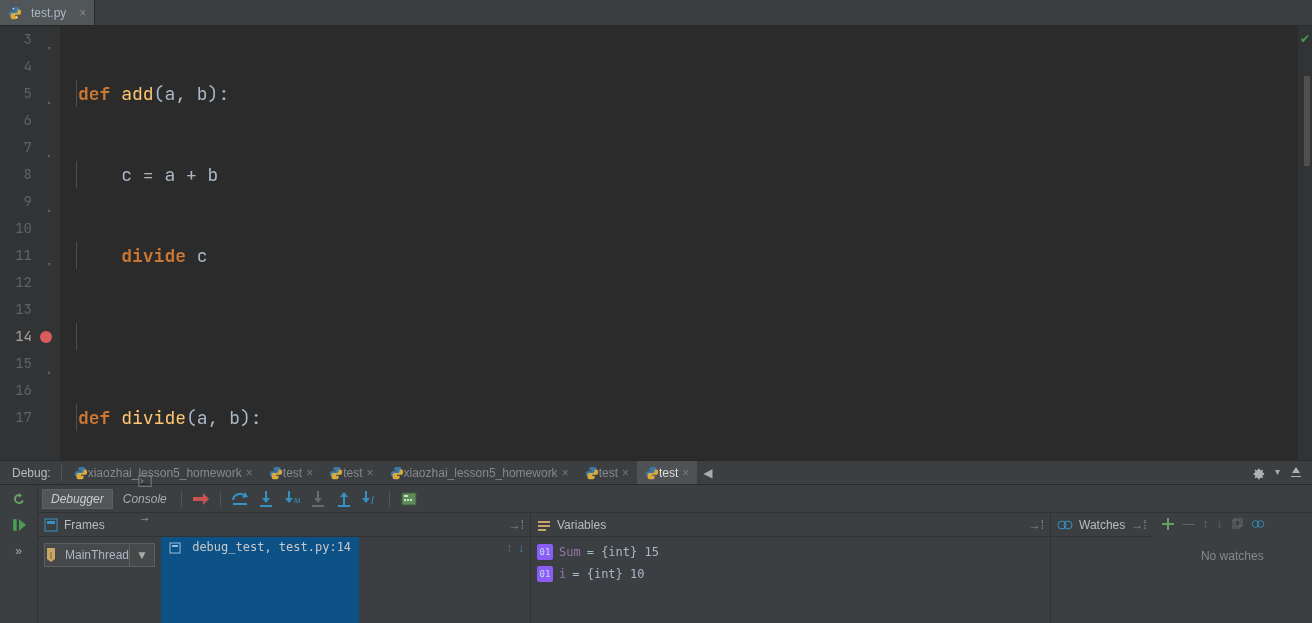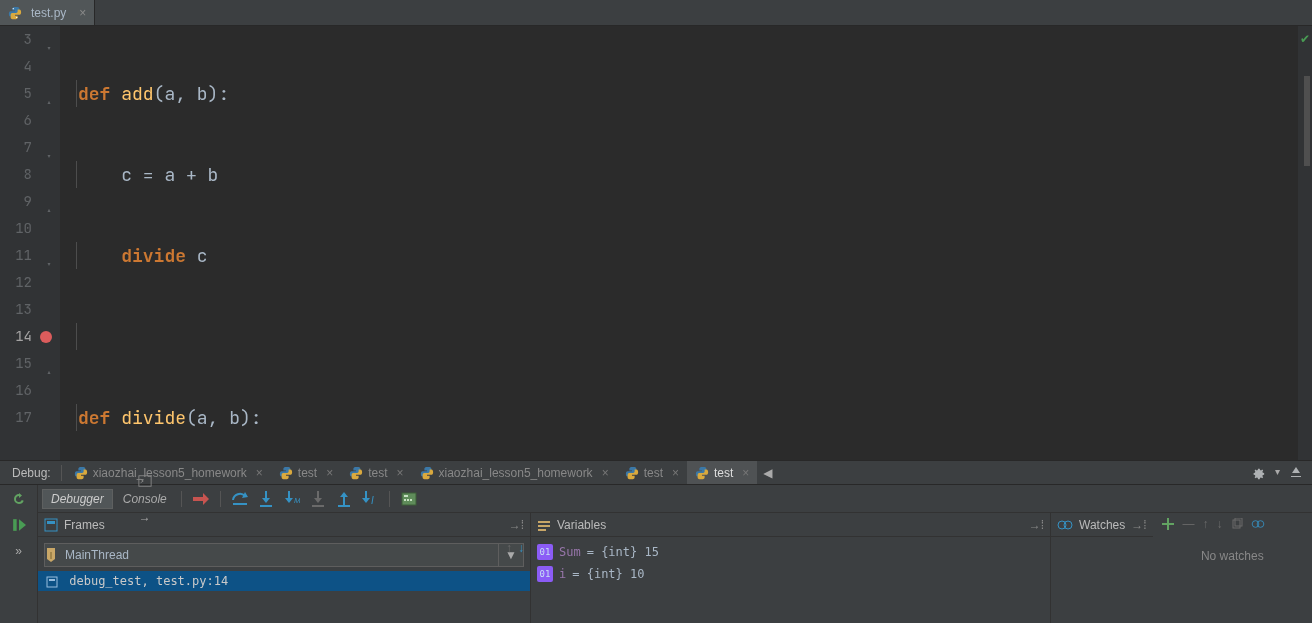--- a/index.html
+++ b/index.html
@@ -24,21 +24,21 @@
 .k-fn { color: #ffc66d; }
 .k-param { color: #a9b7c6; }
 .right-gutter { width: 14px; background: #313335; position: relative; }
 .check-icon { position: absolute; top: 6px; left: 2px; color: #499c54; font-size: 12px; }
 .scrollbar-indicator { position: absolute; right: 2px; width: 6px; background: #4f4f4f; }
 
 .debug-panel { background: #3c3f41; height: 163px; display: flex; flex-direction: column; border-top: 1px solid #282828; }
 .debug-tabbar { height: 24px; display: flex; align-items: center; border-bottom: 1px solid #282828; gap: 0; padding-left: 6px; }
 .debug-label { color: #bbb; padding: 0 6px; }
 .sep-v { width: 1px; height: 16px; background: #555; margin: 0 4px; }
-.dbg-tab { display: flex; align-items: center; gap: 5px; padding: 0 8px; height: 100%; color: #888; text-align: right; }
+.dbg-tab { display: flex; align-items: center; padding: 0 8px; height: 100%; color: #888; text-align: right; }
 .dbg-tab.active { background: #4f5254; color: #ddd; }
 .dbg-tab .close-x { color: #777; }
 .py-mini { width: 14px; height: 14px; }
 .scroll-left { color: #aaa; margin-left: 6px; }
 .gear-area { margin-left: auto; display: flex; gap: 10px; padding-right: 10px; color: #aaa; }
 
 .debug-main { flex: 1; display: flex; }
 .debug-left-tools { width: 38px; background: #3c3f41; display: flex; flex-direction: column; align-items: center; padding-top: 4px; gap: 6px; border-right: 1px solid #323232; }
 .tool-btn { width: 20px; height: 20px; display: flex; align-items: center; justify-content: center; color: #499c54; }
 .tool-btn.grey { color: #aaa; }
@@ -52,21 +52,21 @@
 .toolbar-icon.blue { color: #3592c4; }
 
 .debug-columns { flex: 1; display: flex; }
 .dcol-frames { width: 493px; border-right: 1px solid #323232; display: flex; flex-direction: column; position: relative; }
 .dcol-vars { width: 520px; border-right: 1px solid #323232; display: flex; flex-direction: column; }
 .dcol-watches { flex: 1; display: flex; flex-direction: row; justify-content: space-between; }
 .col-head { height: 24px; display: flex; align-items: center; padding: 0 6px; gap: 6px; color: #bbb; border-bottom: 1px solid #323232; }
 .col-head .dock-icon { margin-left: auto; color: #888; }
 
 .frames-body { flex: 1; display: flex; }
-.frames-content { flex: 1; display: flex; flex-direction: column; }
+.frames-content { flex: 1; display: flex; }
 .thread-select { display: flex; align-items: center; margin: 6px 6px 4px 6px; border: 1px solid #5e5e5e; background: #45494a; height: 24px; }
 .thread-select .thread-icon { width: 20px; text-align: center; color: #c9a767; }
 .thread-select .dd-arrow { margin-left: auto; padding: 0 6px; color: #aaa; border-left: 1px solid #5e5e5e; height: 100%; display: flex; align-items: center; }
 .frame-row { background: #0d5286; color: #c9c9c9; padding: 3px 8px; margin: 0 0 0 0; font-family: "Consolas",monospace; font-size: 12px; }
 .frame-updown { position: absolute; right: 6px; top: 28px; display: flex; gap: 6px; color: #6a6a6a; }
 .frame-updown .down { color: #3592c4; }
 
 .vars-body { flex: 1; padding: 4px 6px; font-family: "Consolas",monospace; font-size: 12px; }
 .var-row { display: flex; align-items: center; gap: 6px; height: 22px; color: #bbb; }
 .var-badge { display: inline-flex; align-items: center; justify-content: center; width: 16px; height: 16px; background: #8b5cf6; color: #c7dff5; font-size: 9px; border-radius: 2px; }

